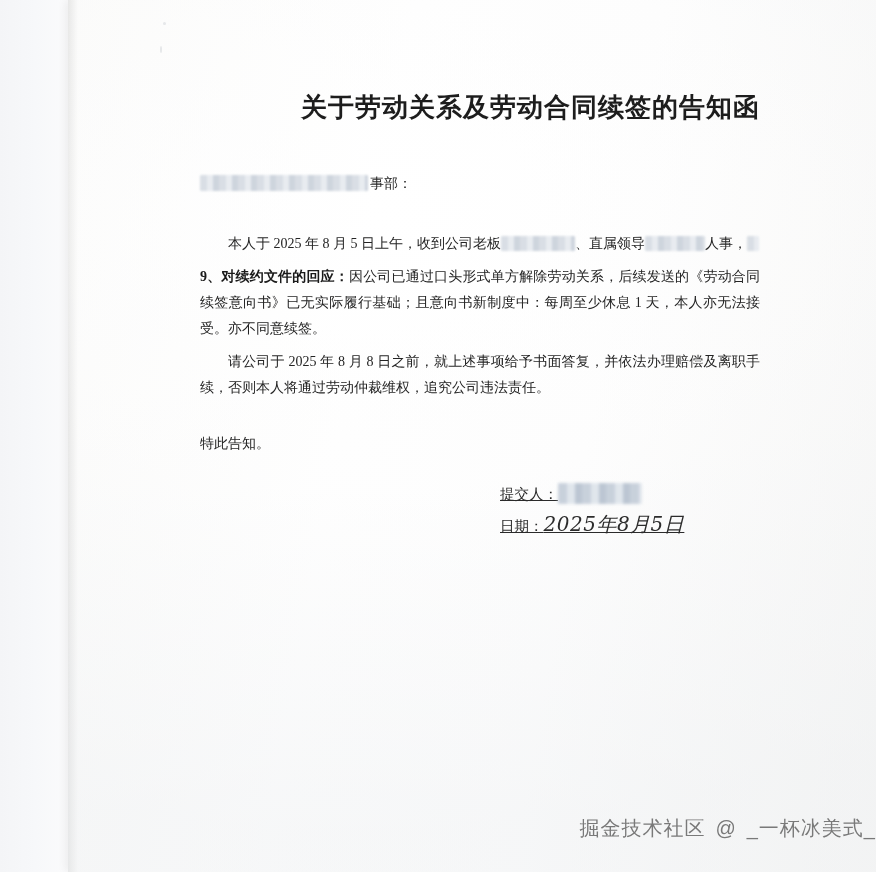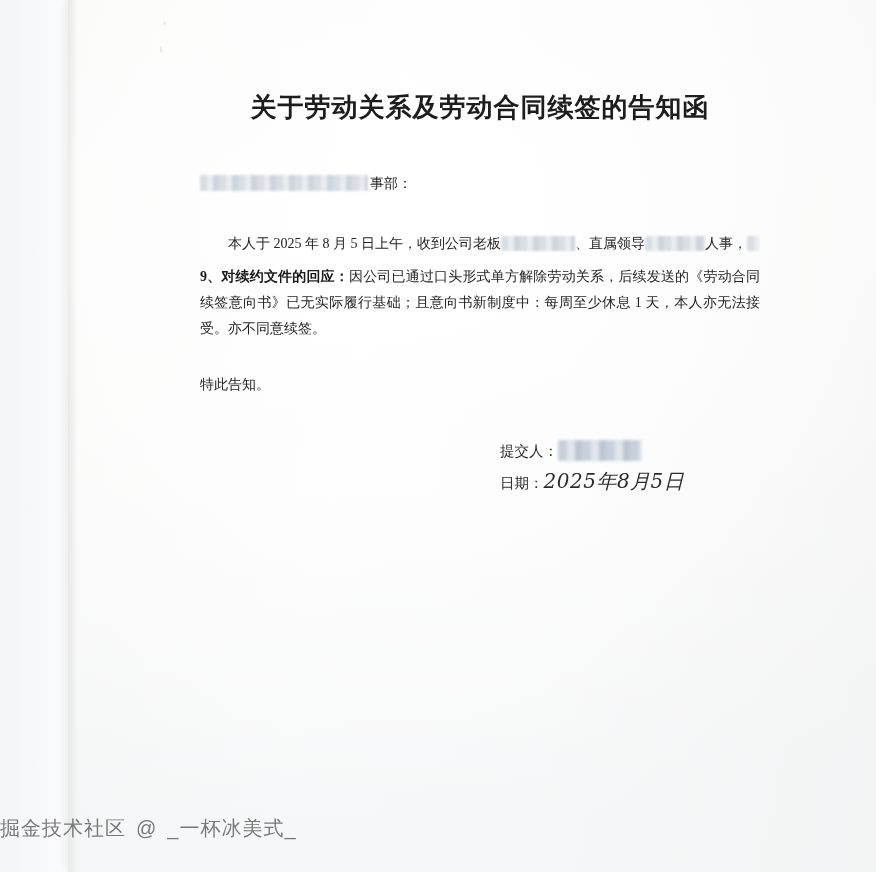--- a/index.html
+++ b/index.html
@@ -54,21 +54,21 @@
     position: absolute;
     left: 132px;
     top: 90px;
     width: 560px;
     color: #2b2b2b;
   }
   .doc-title {
     font-size: 26px;
     font-weight: bold;
     letter-spacing: 1px;
-    text-align: center;
+    text-align: right;
     color: #1d1d1d;
     margin: 0 0 46px 0;
     font-family: "Liberation Serif", serif;
   }
   .para {
     font-size: 14px;
     line-height: 26px;
     margin: 0 0 7px 0;
     text-align: justify;
     color: #242424;
@@ -91,40 +91,41 @@
   .r-leader { width: 60px; height: 15px; }
   .r-tail { width: 12px; height: 15px; }
   .r-sign { width: 84px; height: 21px; vertical-align: -5px;
     background: repeating-linear-gradient(90deg,#c6cfda 0,#c6cfda 9px,#dfe5ec 9px,#dfe5ec 17px,#b9c4d1 17px,#b9c4d1 24px);
     filter: blur(1.6px);
   }
   .b { font-weight: bold; color: #1a1a1a; }
   .gap-block { margin-top: 34px; }
   .notice { margin-top: 30px; }
   .signature-area {
-    margin-top: 38px;
+    margin-top: 22px;
     padding-left: 300px;
     font-size: 14.5px;
     line-height: 30px;
+    text-decoration: underline;
   }
   .sig-row { white-space: nowrap; }
   .handwrite {
     font-family: "DejaVu Serif", serif;
     font-size: 16px;
     color: #2c2c2c;
     letter-spacing: .5px;
   }
   .hw-num { font-size: 20px; font-style: italic; }
   
   .watermark {
     position: absolute;
     left: 0;
     right: 0;
     bottom: 30px;
-    text-align: left;
+    text-align: right;
     font-family: "Liberation Sans", sans-serif;
     font-size: 20px;
     color: #6f6f6f;
     letter-spacing: 1px;
     opacity: .92;
   }
   .wm-sep { display: inline-block; width: 10px; }
   
   .speck {
     position: absolute;
@@ -156,20 +157,21 @@
       <p class="para indent gap-block">
         <span>本人于 2025 年 8 月 5 日上午，收到公司老板</span><span class="redact r-boss"></span><span>、直属领导</span><span class="redact r-leader"></span><span>人事，</span><span class="redact r-tail"></span>
       </p>
 
 
       <p class="para">
         <span class="b">9、对续约文件的回应：</span><span>因公司已通过口头形式单方解除劳动关系，后续发送的《劳动合同续签意向书》已无实际履行基础；且意向书新制度中：每周至少休息 1 天，本人亦无法接受。亦不同意续签。</span>
       </p>
 
 
+      <p class="para indent">请公司于 2025 年 8 月 8 日之前，就上述事项给予书面答复，并依法办理赔偿及离职手续，否则本人将通过劳动仲裁维权，追究公司违法责任。</p>
 
       <p class="para notice">特此告知。</p>
 
       <div class="signature-area">
         <div class="sig-row">
           <span>提交人：</span><span class="redact r-sign"></span>
         </div>
         <div class="sig-row">
           <span>日期：</span><span class="handwrite hw-num">2025年8月5日</span>
         </div>

